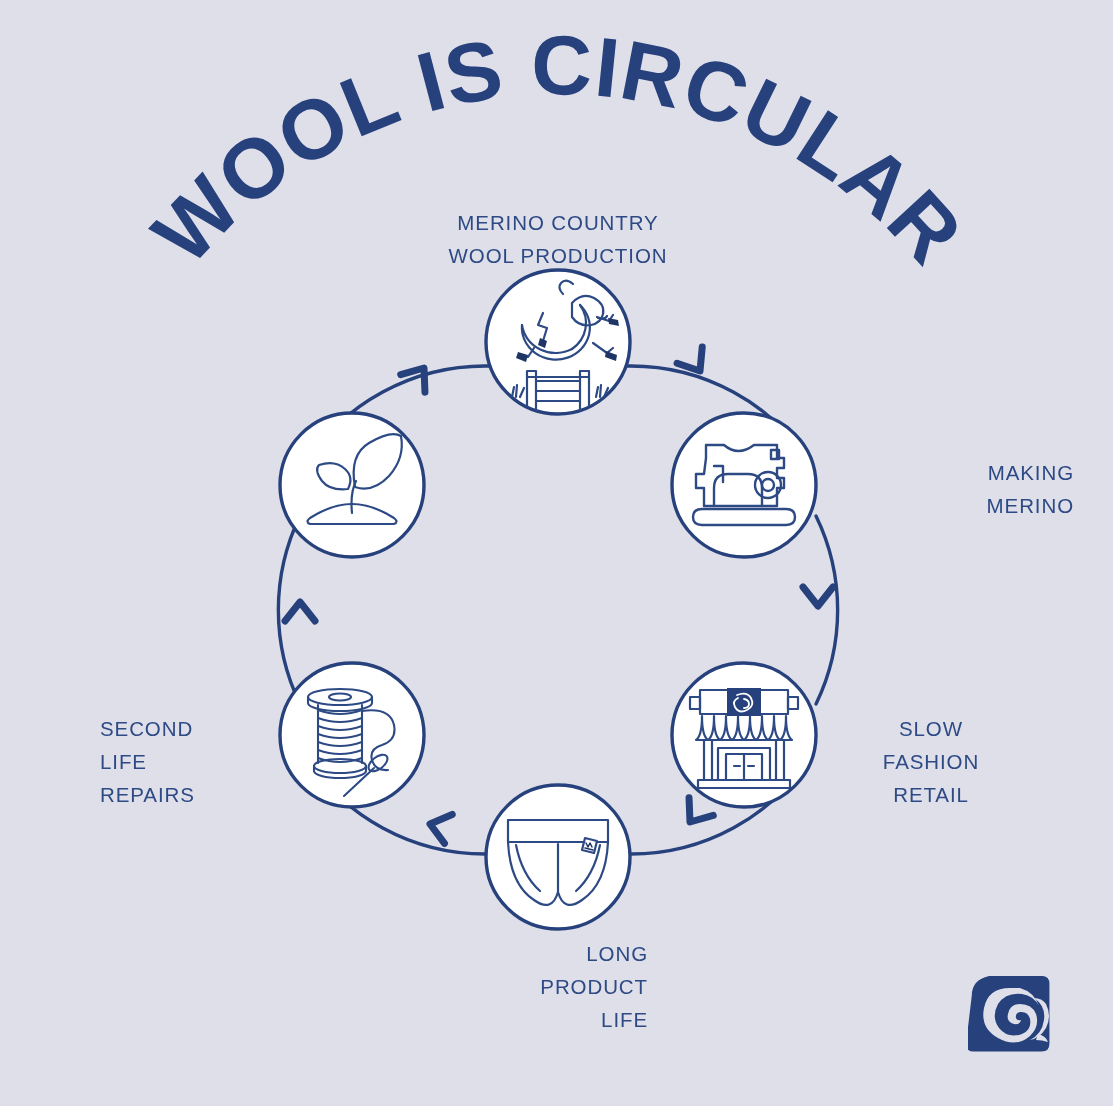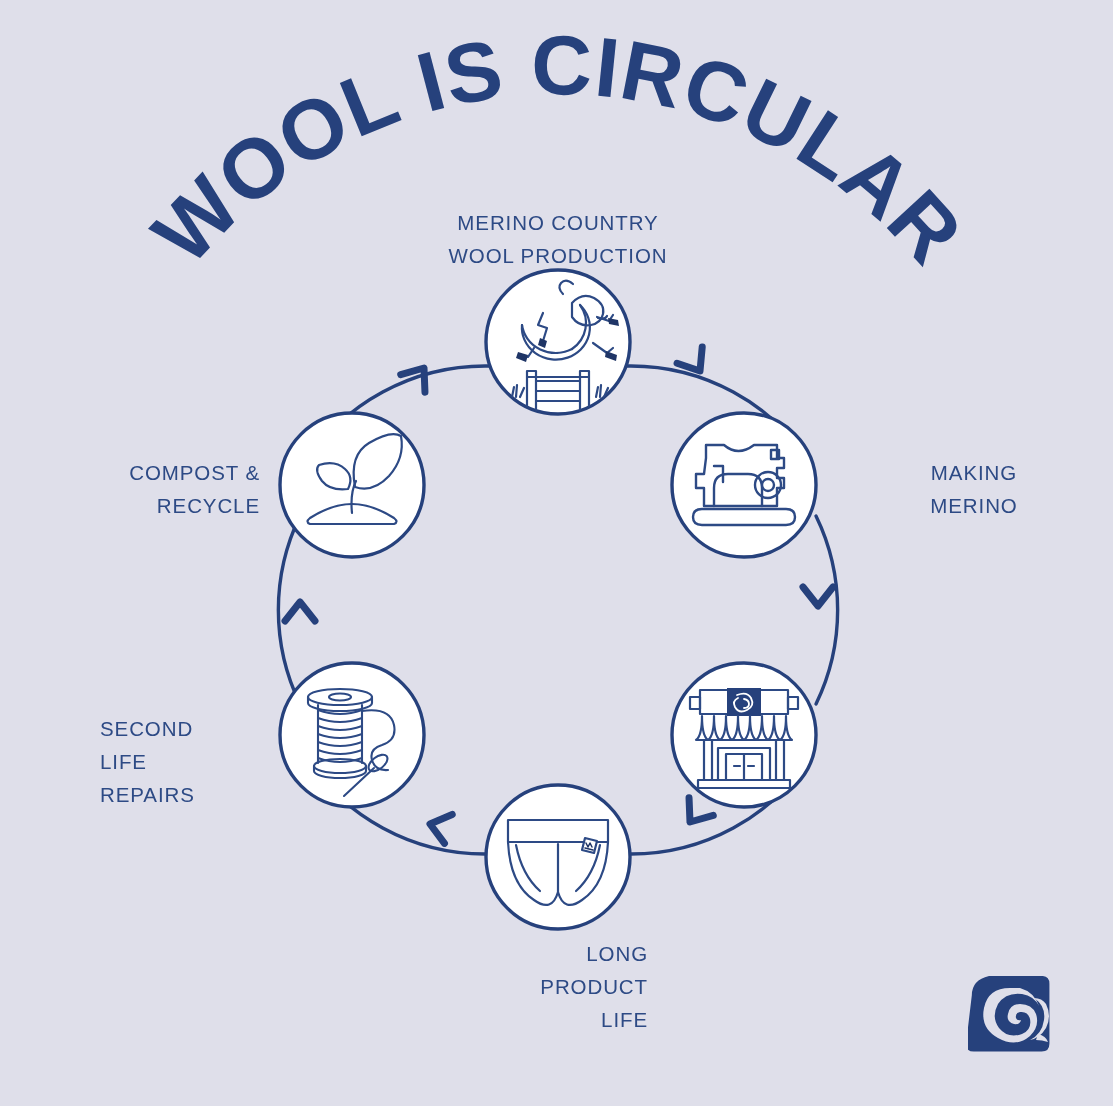--- a/index.html
+++ b/index.html
@@ -40,21 +40,21 @@
     position: absolute;
     font-family: "Liberation Sans", sans-serif;
     font-size: 20.5px;
     line-height: 33px;
     letter-spacing: 0.9px;
     color: #2d4a85;
     white-space: pre-line;
     user-select: none;
   }
   .lbl-top      { left: 408px; top: 206px;  width: 300px; text-align: center; }
-  .lbl-making   { left: 874px; top: 456px;  width: 200px; text-align: center; }
+  .lbl-making   { left: 874px; top: 456px;  width: 200px; text-align: right; }
   .lbl-retail   { left: 856px; top: 712px;  width: 150px; text-align: center; }
   .lbl-long     { left: 478px; top: 937px;  width: 170px; text-align: right; }
   .lbl-second   { left: 100px; top: 712px;  width: 160px; }
   .lbl-compost  { left: 42px;  top: 456px;  width: 218px; text-align: right; }
   .node-circle-hit {
     position: absolute;
     width: 146px;
     height: 146px;
     border-radius: 50%;
     cursor: default;
@@ -308,28 +308,29 @@
   <div class="node-circle-hit" style="left:671px; top:412px;"></div>
   <div class="node-circle-hit" style="left:671px; top:662px;"></div>
   <div class="node-circle-hit" style="left:485px; top:784px;"></div>
   <div class="node-circle-hit" style="left:279px; top:662px;"></div>
   <div class="node-circle-hit" style="left:279px; top:412px;"></div>
 
   <div class="node-label lbl-top">MERINO COUNTRY
 WOOL PRODUCTION</div>
   <div class="node-label lbl-making">MAKING
 MERINO</div>
+  <div class="node-label lbl-retail">SLOW
+FASHION
+RETAIL</div>
   <div class="node-label lbl-long">LONG
 PRODUCT
 LIFE</div>
   <div class="node-label lbl-second">SECOND
 LIFE
 REPAIRS</div>
-  <div class="node-label lbl-compost">COMPOST &amp;
-RECYCLE</div>
 
   <svg id="logo" viewBox="0 0 86 80">
     <path d="M 6,22 Q 6,6 24,2 L 78,2 Q 86,2 86,10 L 86,72 Q 86,80 78,80 L 8,80 Q 0,80 0,72 Z" fill="#26417c" transform="translate(-2,-2) scale(0.97)"></path>
     <g fill="#dfdfea">
 
       <path d="M 42,12 Q 20,12 16,32 Q 12,52 30,62 Q 48,72 62,60 Q 72,50 68,38
                Q 64,28 52,28 Q 42,28 40,38 Q 38,46 46,48 Q 52,49 53,44
                Q 49,45 48,42 Q 47,37 52,36 Q 60,35 62,43 Q 64,54 54,58
                Q 40,63 31,52 Q 23,41 30,28 Q 38,16 54,18 Q 66,20 71,30
                Q 66,16 52,12 Z"></path>

